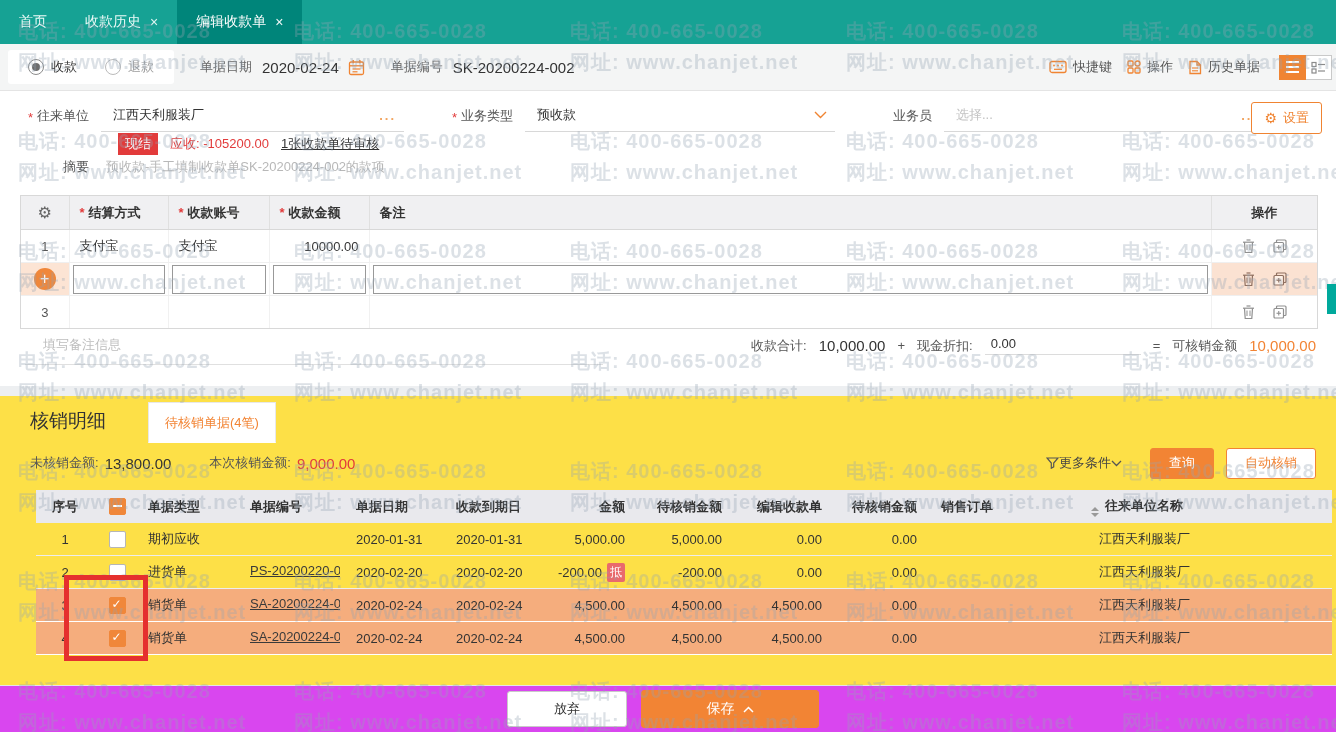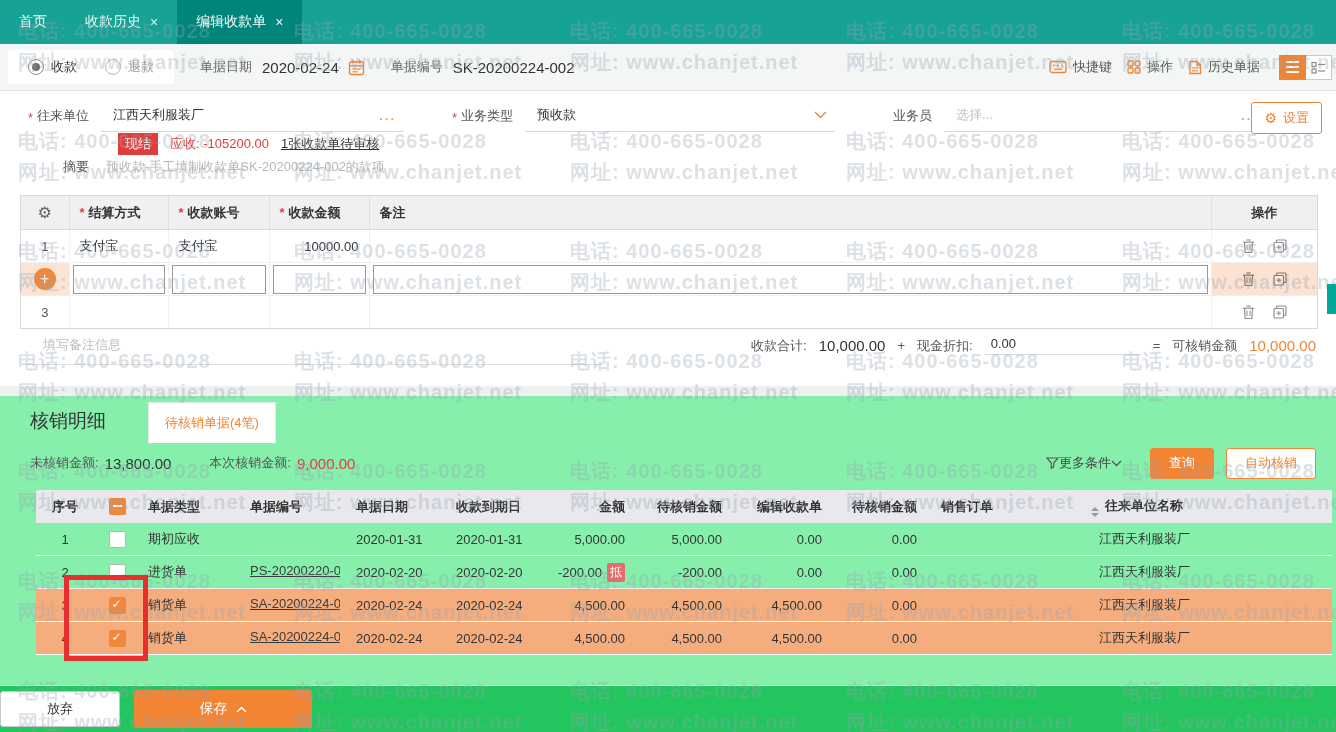--- a/index.html
+++ b/index.html
@@ -78,21 +78,21 @@
   
   .note-totals{position:absolute;top:246px;left:25px;right:20px;display:flex;align-items:flex-start;}
   .note{color:#bdbdbd;border-bottom:1px solid #e0e0e0;width:560px;padding:0 0 10px 18px;cursor:text;}
   .totals{margin-left:auto;display:flex;align-items:center;gap:12px;white-space:nowrap;}
   .tot-label{color:#555;}
   .tot-val{font-size:15px;color:#333;}
   .disc-box{width:150px;border-bottom:1px solid #dcdcdc;padding:0 0 3px 6px;color:#333;}
   .orange-val{color:#f28434;font-size:15px;}
 
   
-  .card2{position:absolute;top:396px;left:0;right:0;bottom:46px;background:#86efac;z-index:1;}
+  .card2{position:absolute;top:396px;left:0;right:0;bottom:46px;background:#fde047;z-index:1;}
   .sec-head{position:absolute;top:0;left:30px;display:flex;align-items:flex-end;}
   .sec-title{font-size:19px;color:#333;padding:12px 0 9px;}
   .tabs2{display:flex;margin-left:42px;}
   .tab2{padding:11px 16px 10px;color:#555;cursor:pointer;border:1px solid transparent;}
   .tab2.active{background:#fff;border:1px solid #e8e8e8;border-bottom-color:#fff;color:#f28434;}
   .stats-row{position:absolute;top:52px;left:30px;right:20px;height:30px;display:flex;align-items:center;}
   .stat-label{color:#555;}
   .stat-val{font-size:15px;margin-left:6px;margin-right:38px;color:#333;}
   .stat-val.red{color:#e23b3b;}
   .ctrl{margin-left:auto;display:flex;align-items:center;gap:12px;}
@@ -119,22 +119,22 @@
   .cb.checked::after{content:"✓";position:absolute;left:2px;top:-1px;color:#fff;font-size:12px;font-weight:bold;}
   .cb.ind{background:#f0873a;border-color:#f0873a;}
   .cb.ind::after{content:"";position:absolute;left:3px;right:3px;top:6px;height:2px;background:#fff;}
   .sort{display:inline-flex;flex-direction:column;gap:2px;margin-right:6px;vertical-align:-1px;}
   .sort i{width:0;height:0;border-left:4px solid transparent;border-right:4px solid transparent;display:block;}
   .sort .up{border-bottom:4px solid #999;}
   .sort .down{border-top:4px solid #999;}
 
   
   .annotation{position:absolute;left:64px;top:575px;width:74px;height:76px;border:5px solid #e5302e;z-index:40;pointer-events:none;}
-  .footer{position:absolute;bottom:0;left:0;right:0;height:46px;background:#22c55e;border-top:1px solid #e5e5e5;
-          display:flex;align-items:center;justify-content:flex-start;gap:14px;padding-right:10px;z-index:2;}
+  .footer{position:absolute;bottom:0;left:0;right:0;height:46px;background:#d946ef;border-top:1px solid #e5e5e5;
+          display:flex;align-items:center;justify-content:center;gap:14px;padding-right:10px;z-index:2;}
   .btn.cancel{background:#fff;border:1px solid #c9c9c9;color:#333;width:82px;height:34px;}
   .btn.save{background:#f28434;border:1px solid #f28434;color:#fff;width:140px;height:36px;gap:8px;font-size:14px;}
   .scroll-thumb{position:absolute;right:0;top:284px;width:9px;height:30px;background:#00a99c;z-index:45;}
 
   
   .wm-layer{position:absolute;inset:0;z-index:30;pointer-events:none;overflow:hidden;}
   .wm{position:absolute;font-size:20px;font-weight:bold;color:rgba(148,163,180,0.33);white-space:nowrap;letter-spacing:1px;}
 </style>
 </head>
 <body>

